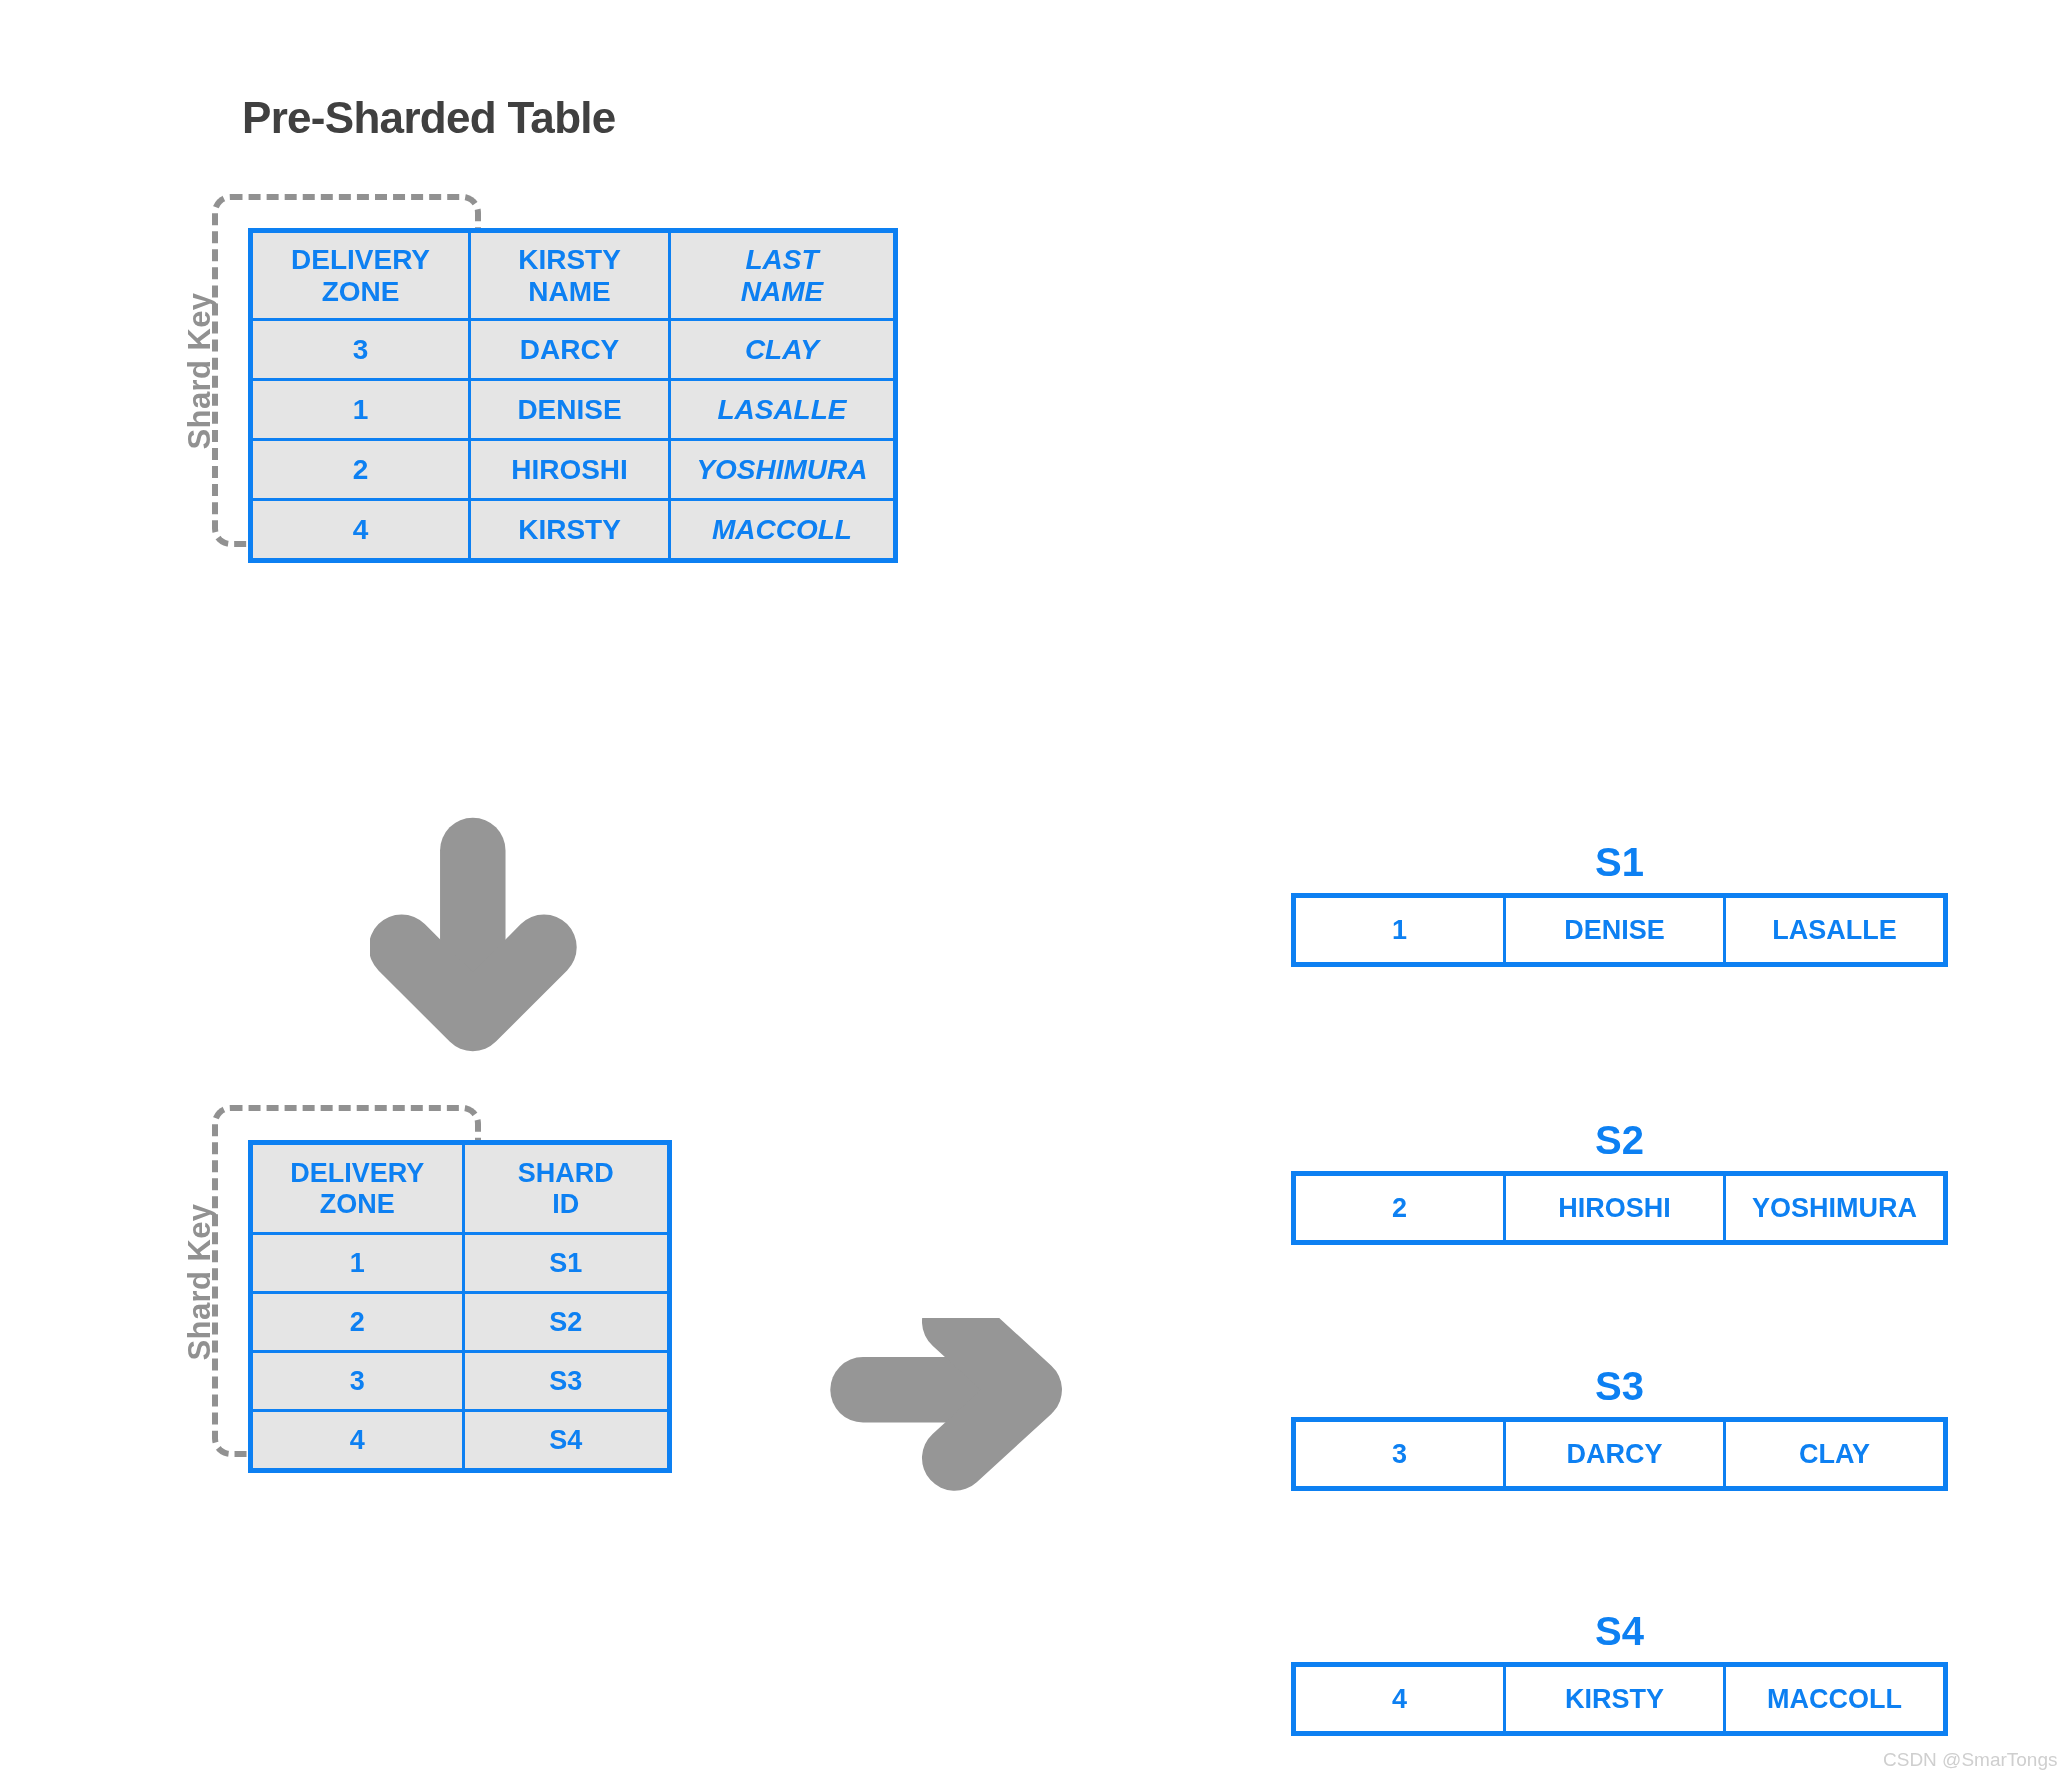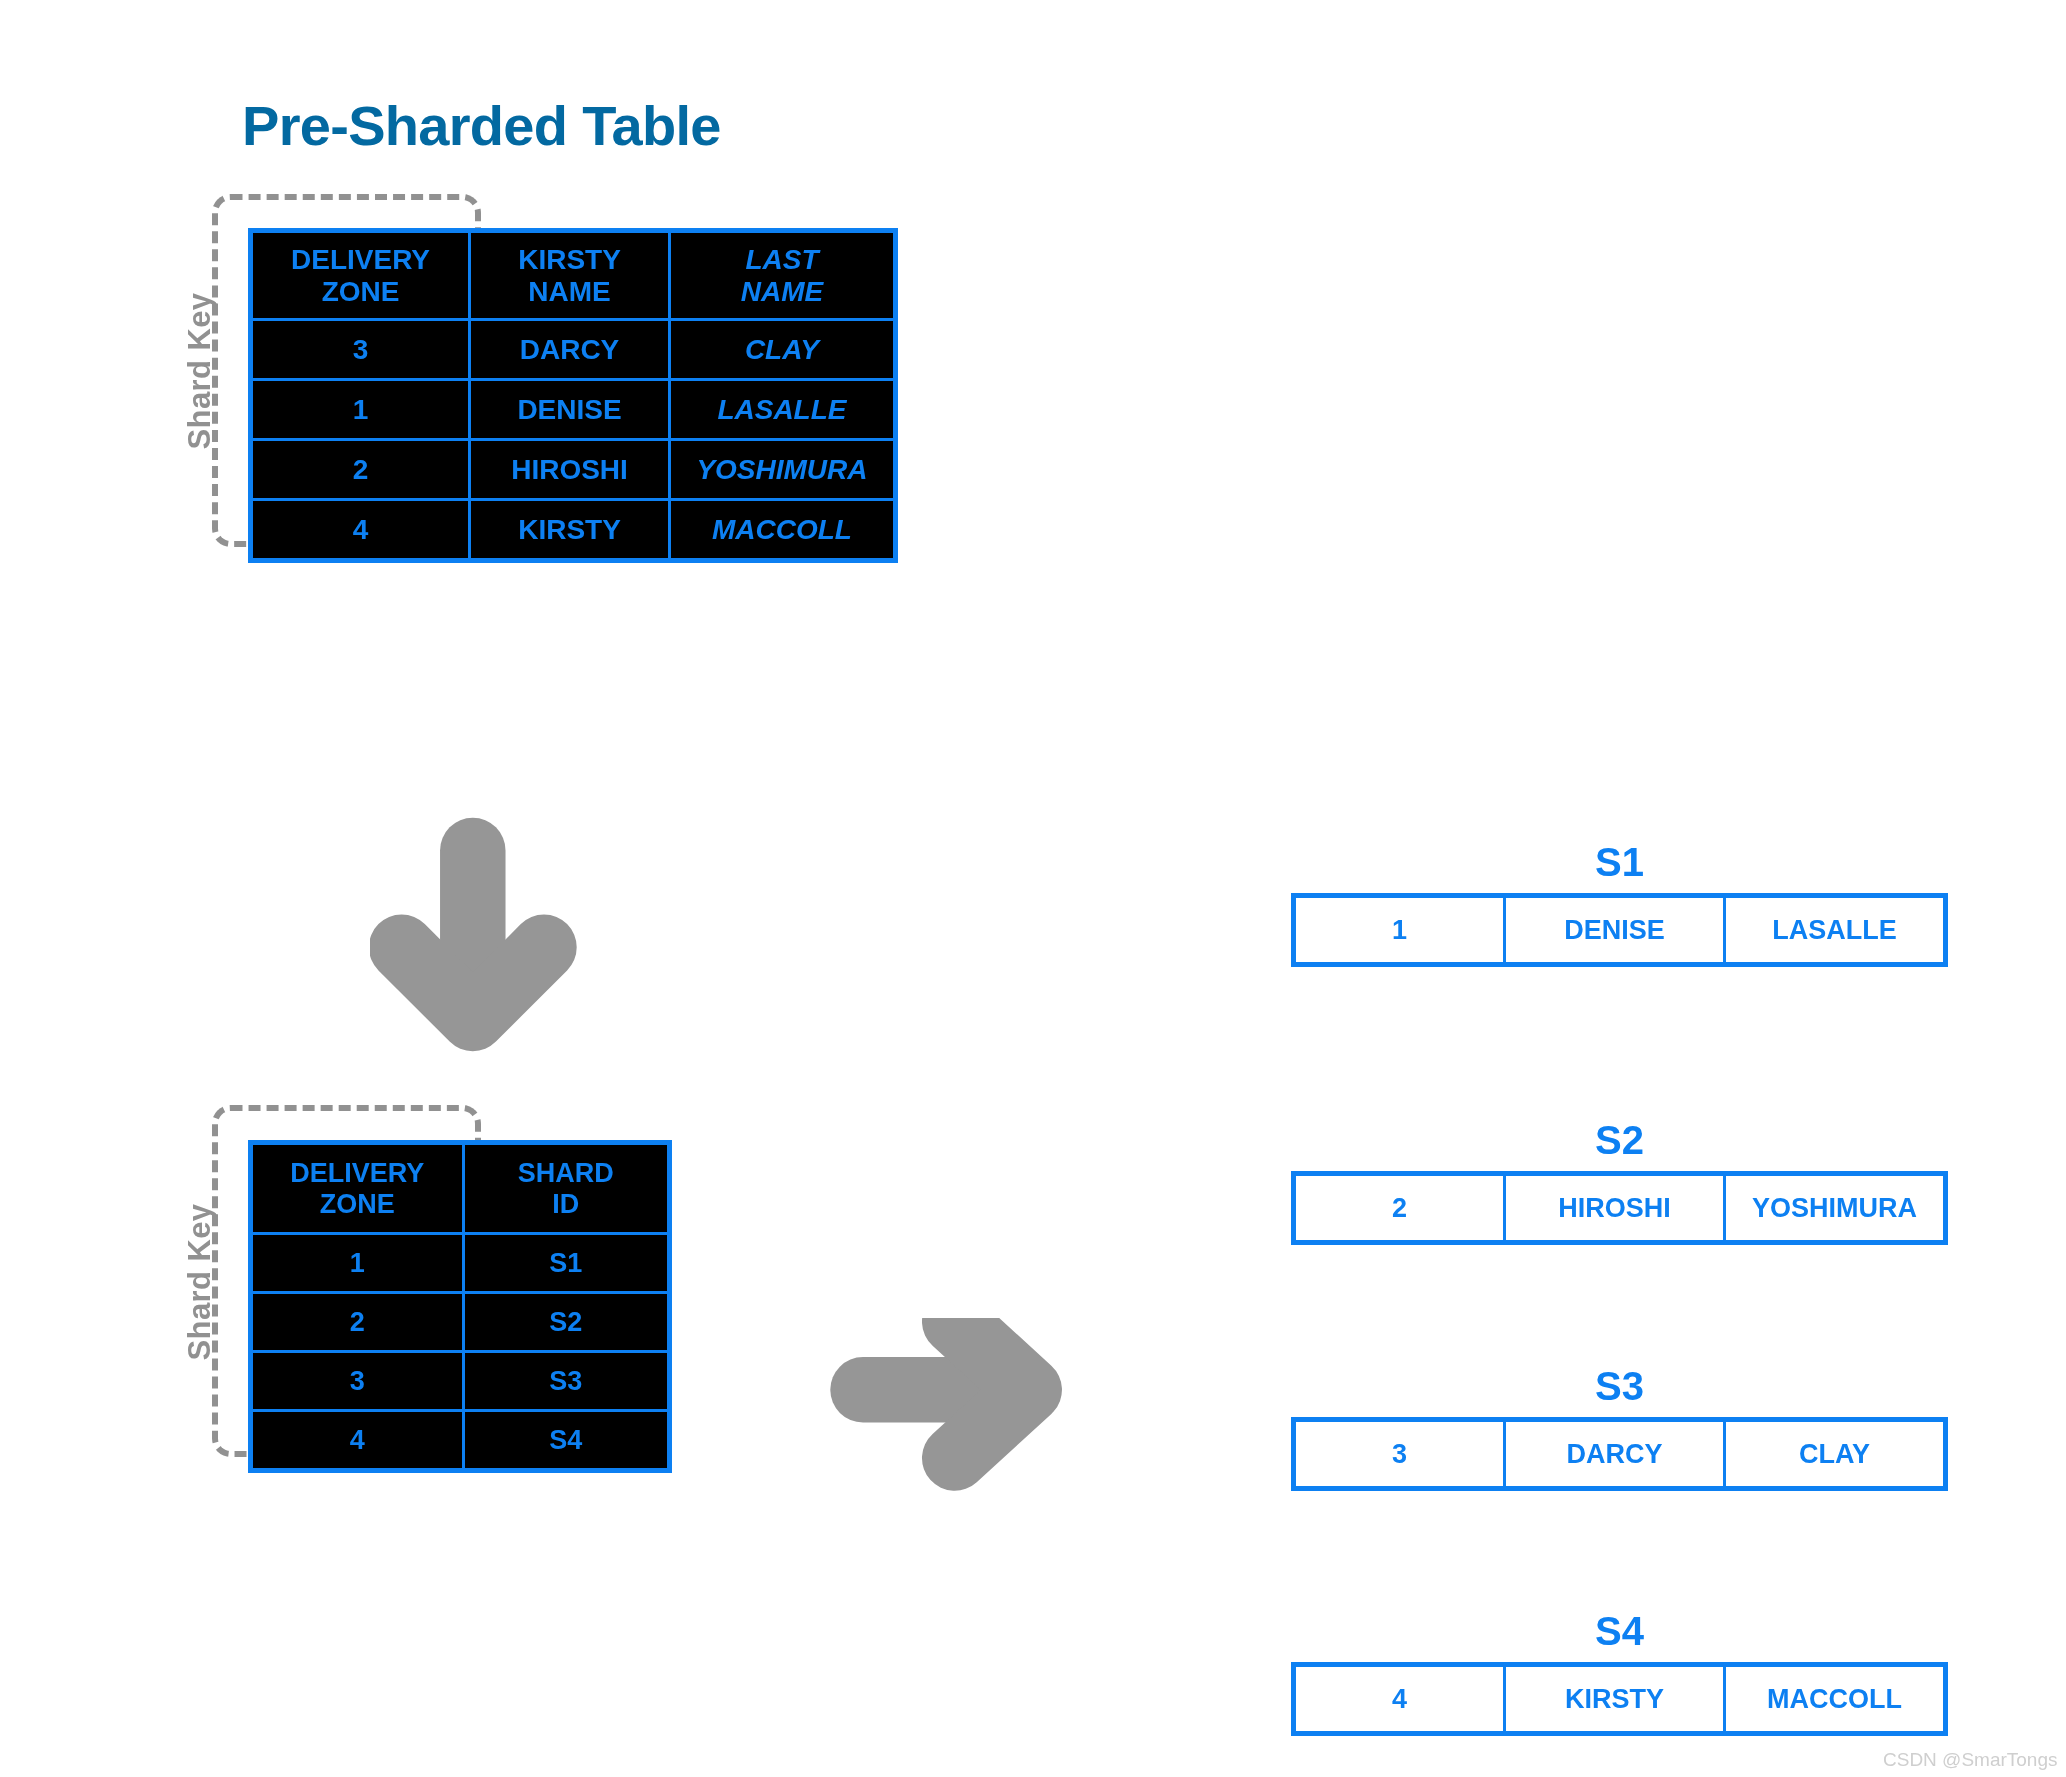--- a/index.html
+++ b/index.html
@@ -13,23 +13,23 @@
     position: relative;
     font-family: "Liberation Sans", sans-serif;
     overflow: hidden;
   }
 
   
   #main-title {
     position: absolute;
     left: 242px;
     top: 93px;
-    font-size: 56px;
-    font-weight: bold;
-    color: #0369a1;
+    font-size: 44px;
+    font-weight: bold;
+    color: #404040;
     letter-spacing: -0.7px;
     white-space: nowrap;
   }
 
   
   .shard-key-bracket {
     position: absolute;
     border: 6.4px dashed #919191;
     border-radius: 18.5px;
     box-sizing: border-box;
@@ -54,21 +54,21 @@
     box-sizing: border-box;
     border: 5px solid #0d80f2;
     background: #ffffff;
   }
   .blue-table td {
     border: 3.6px solid #0d80f2;
     color: #0d80f2;
     font-weight: bold;
     text-align: center;
     vertical-align: middle;
-    background: #000000;
+    background: #e5e5e5;
     line-height: 1.12;
     padding: 0;
   }
 
   
   #presharded-table {
     left: 248px;
     top: 228px;
     width: 650px;
     height: 285px;

